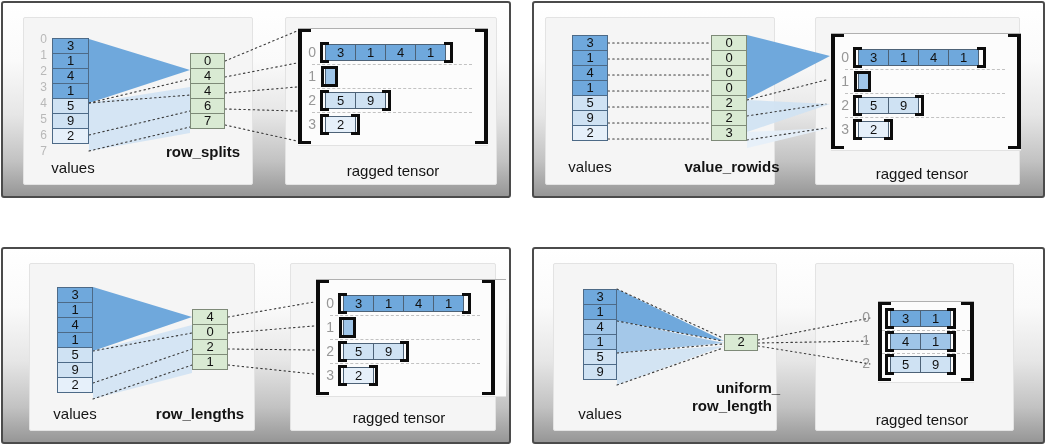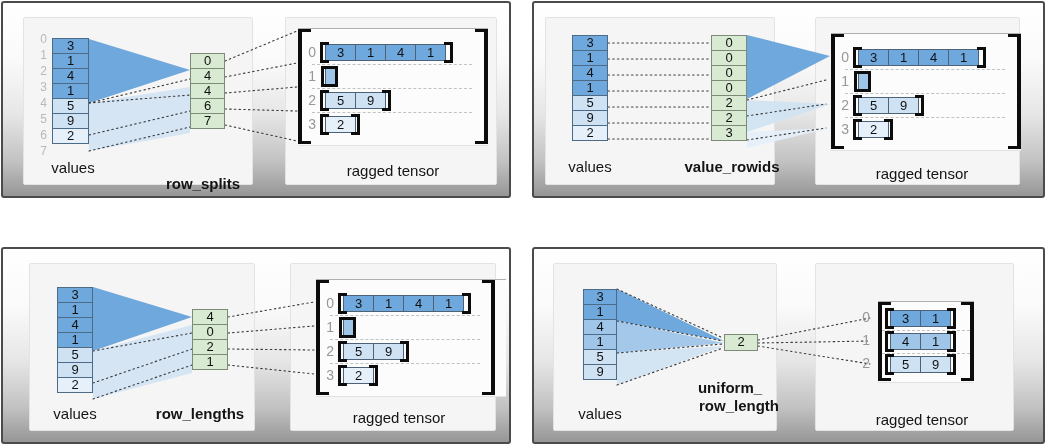--- a/index.html
+++ b/index.html
@@ -79,21 +79,21 @@
 
     <div class="vcol" style="left:187px;top:50px;width:35px">
       <div class="gcell">0</div>
       <div class="gcell">4</div>
       <div class="gcell">4</div>
       <div class="gcell">6</div>
       <div class="gcell">7</div>
     </div>
 
     <div class="plabel" style="left:70px;top:156px">values</div>
-    <div class="plabel b" style="left:200px;top:172px">row_splits</div>
+    <div class="plabel b" style="left:200px;top:140px">row_splits</div>
     <div class="plabel" style="left:390px;top:159px">ragged tensor</div>
 
     <div class="tensor" style="left:295px;top:25px;width:190px;height:116px">
       <div class="bk big l" style="left:0;top:0;height:115px"></div>
       <div class="bk big r" style="left:177px;top:0;height:115px"></div>
       <div class="rowlbl" style="left:4px;top:15px">0</div>
       <div class="rowlbl" style="left:4px;top:39px">1</div>
       <div class="rowlbl" style="left:4px;top:63px">2</div>
       <div class="rowlbl" style="left:4px;top:87px">3</div>
       <div class="sep" style="left:14px;top:35px;width:160px"></div>
@@ -305,22 +305,22 @@
       <div class="vcell c1">1</div>
       <div class="vcell c2">5</div>
       <div class="vcell c2">9</div>
     </div>
 
     <div class="vcol" style="left:190px;top:85px;width:34px">
       <div class="gcell" style="height:17px">2</div>
     </div>
 
     <div class="plabel" style="left:66px;top:156px">values</div>
-    <div class="plabel b" style="left:196px;top:130px">uniform_</div>
-    <div class="plabel b" style="left:205px;top:148px">row_length</div>
+    <div class="plabel b" style="left:214px;top:130px">uniform_</div>
+    <div class="plabel b" style="left:198px;top:148px">row_length</div>
     <div class="plabel" style="left:388px;top:162px">ragged tensor</div>
 
     <div class="rowlbl" style="left:322px;top:60px">0</div>
     <div class="rowlbl" style="left:322px;top:83px">1</div>
     <div class="rowlbl" style="left:322px;top:106px">2</div>
 
     <div class="tensor" style="left:344px;top:52px;width:96px;height:80px">
       <div class="bk big l" style="left:0;top:0;height:79px"></div>
       <div class="bk big r" style="left:83px;top:0;height:79px"></div>
       <div class="sep" style="left:4px;top:28px;width:88px"></div>

